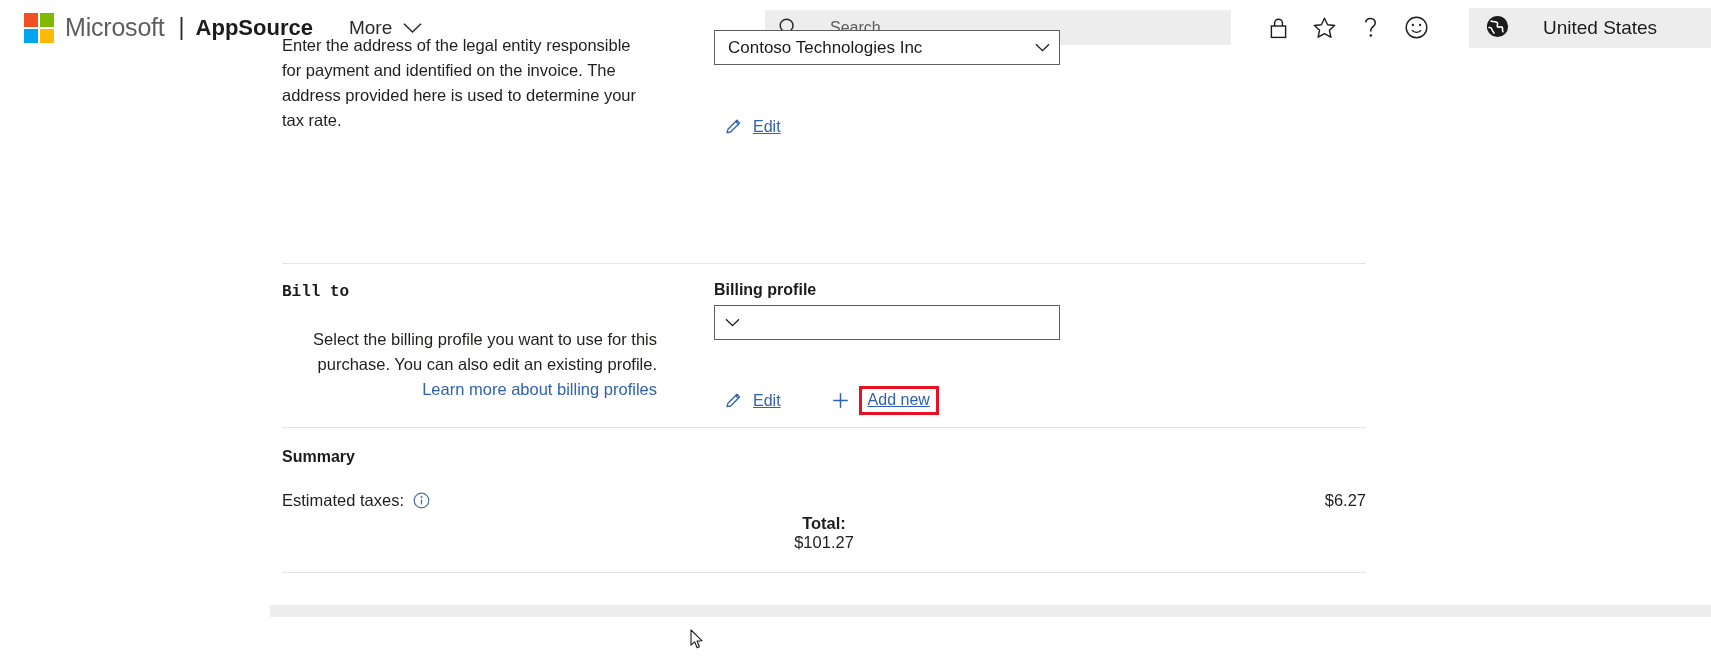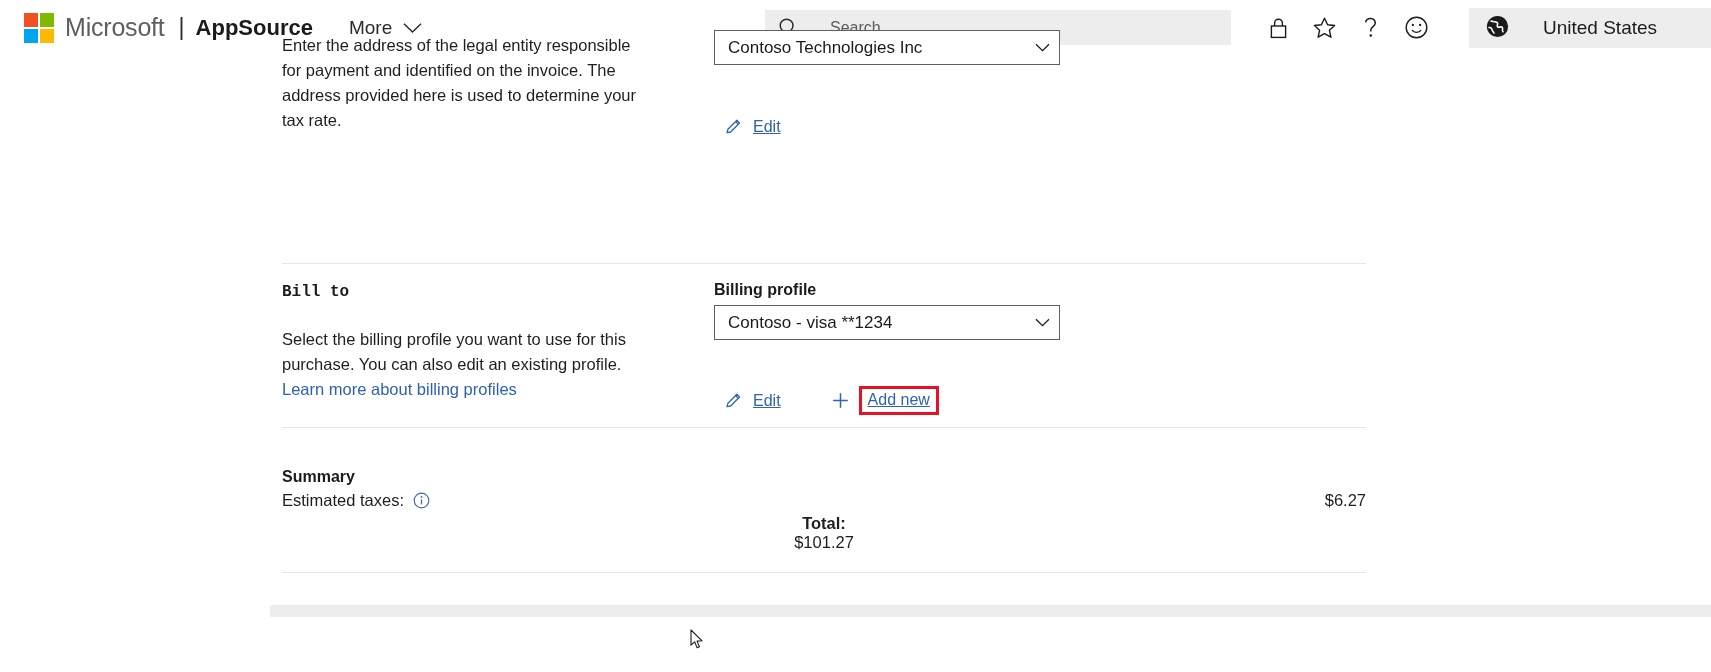--- a/index.html
+++ b/index.html
@@ -395,28 +395,27 @@
         <span class="act-txt">Edit</span>
       </span>
     </div>
   </div>
 
   <div class="hrule" style="top:208px;"></div>
 
   <div class="content-col" style="top:228px; height:180px;">
     <div class="sec-label" style="position:absolute; left:0; top:0;font-family:Liberation Mono, monospace;">Bill to</div>
 
-    <div class="sec-desc" style="position:absolute; left:0; top:44px;">
+    <div class="sec-desc" style="position:absolute; left:0; top:44px;text-align:right;">
       <span>Select the billing profile you want to use for this purchase. You can also edit an existing profile. </span><a class="lnk">Learn more about billing profiles</a>
     </div>
 
     <div class="field-label" style="position:absolute; left:432px; top:-2px;">Billing profile</div>
 
     <div class="combo" style="position:absolute; left:432px; top:22px;">
-      <span class="combo-val">Contoso - visa **1234</span>
       <span class="combo-arrow">
         <svg width="15" height="9" viewBox="0 0 15 9">
             <path d="M1 1.2 L7.5 7.6 L14 1.2" fill="none" stroke="#1b1b1b" stroke-width="1.3"></path>
           </svg>
       </span>
     </div>
 
     <div class="action-row" style="position:absolute; left:440px; top:67px;">
       <span class="act">
         <span class="act-ico">
@@ -437,21 +436,21 @@
         </span>
         <span class="highlight-box">
           <span class="act-txt">Add new</span>
         </span>
       </span>
     </div>
   </div>
 
   <div class="hrule" style="top:372px;"></div>
 
-  <div class="content-col" style="top:413px; height:100px;">
+  <div class="content-col" style="top:393px; height:100px;">
     <div class="sec-label" style="position:absolute; left:0; top:0;">Summary</div>
   </div>
 
   <div class="sum-row" style="top:436px;">
     <span class="sum-left">
       <span>Estimated taxes:</span>
       <span class="info-ico">
         <svg width="17" height="17" viewBox="0 0 17 17">
           <circle cx="8.5" cy="8.5" r="7.3" fill="none" stroke="#4f6ba8" stroke-width="1.2"></circle>
           <circle cx="8.5" cy="5" r="0.95" fill="#4f6ba8"></circle>

